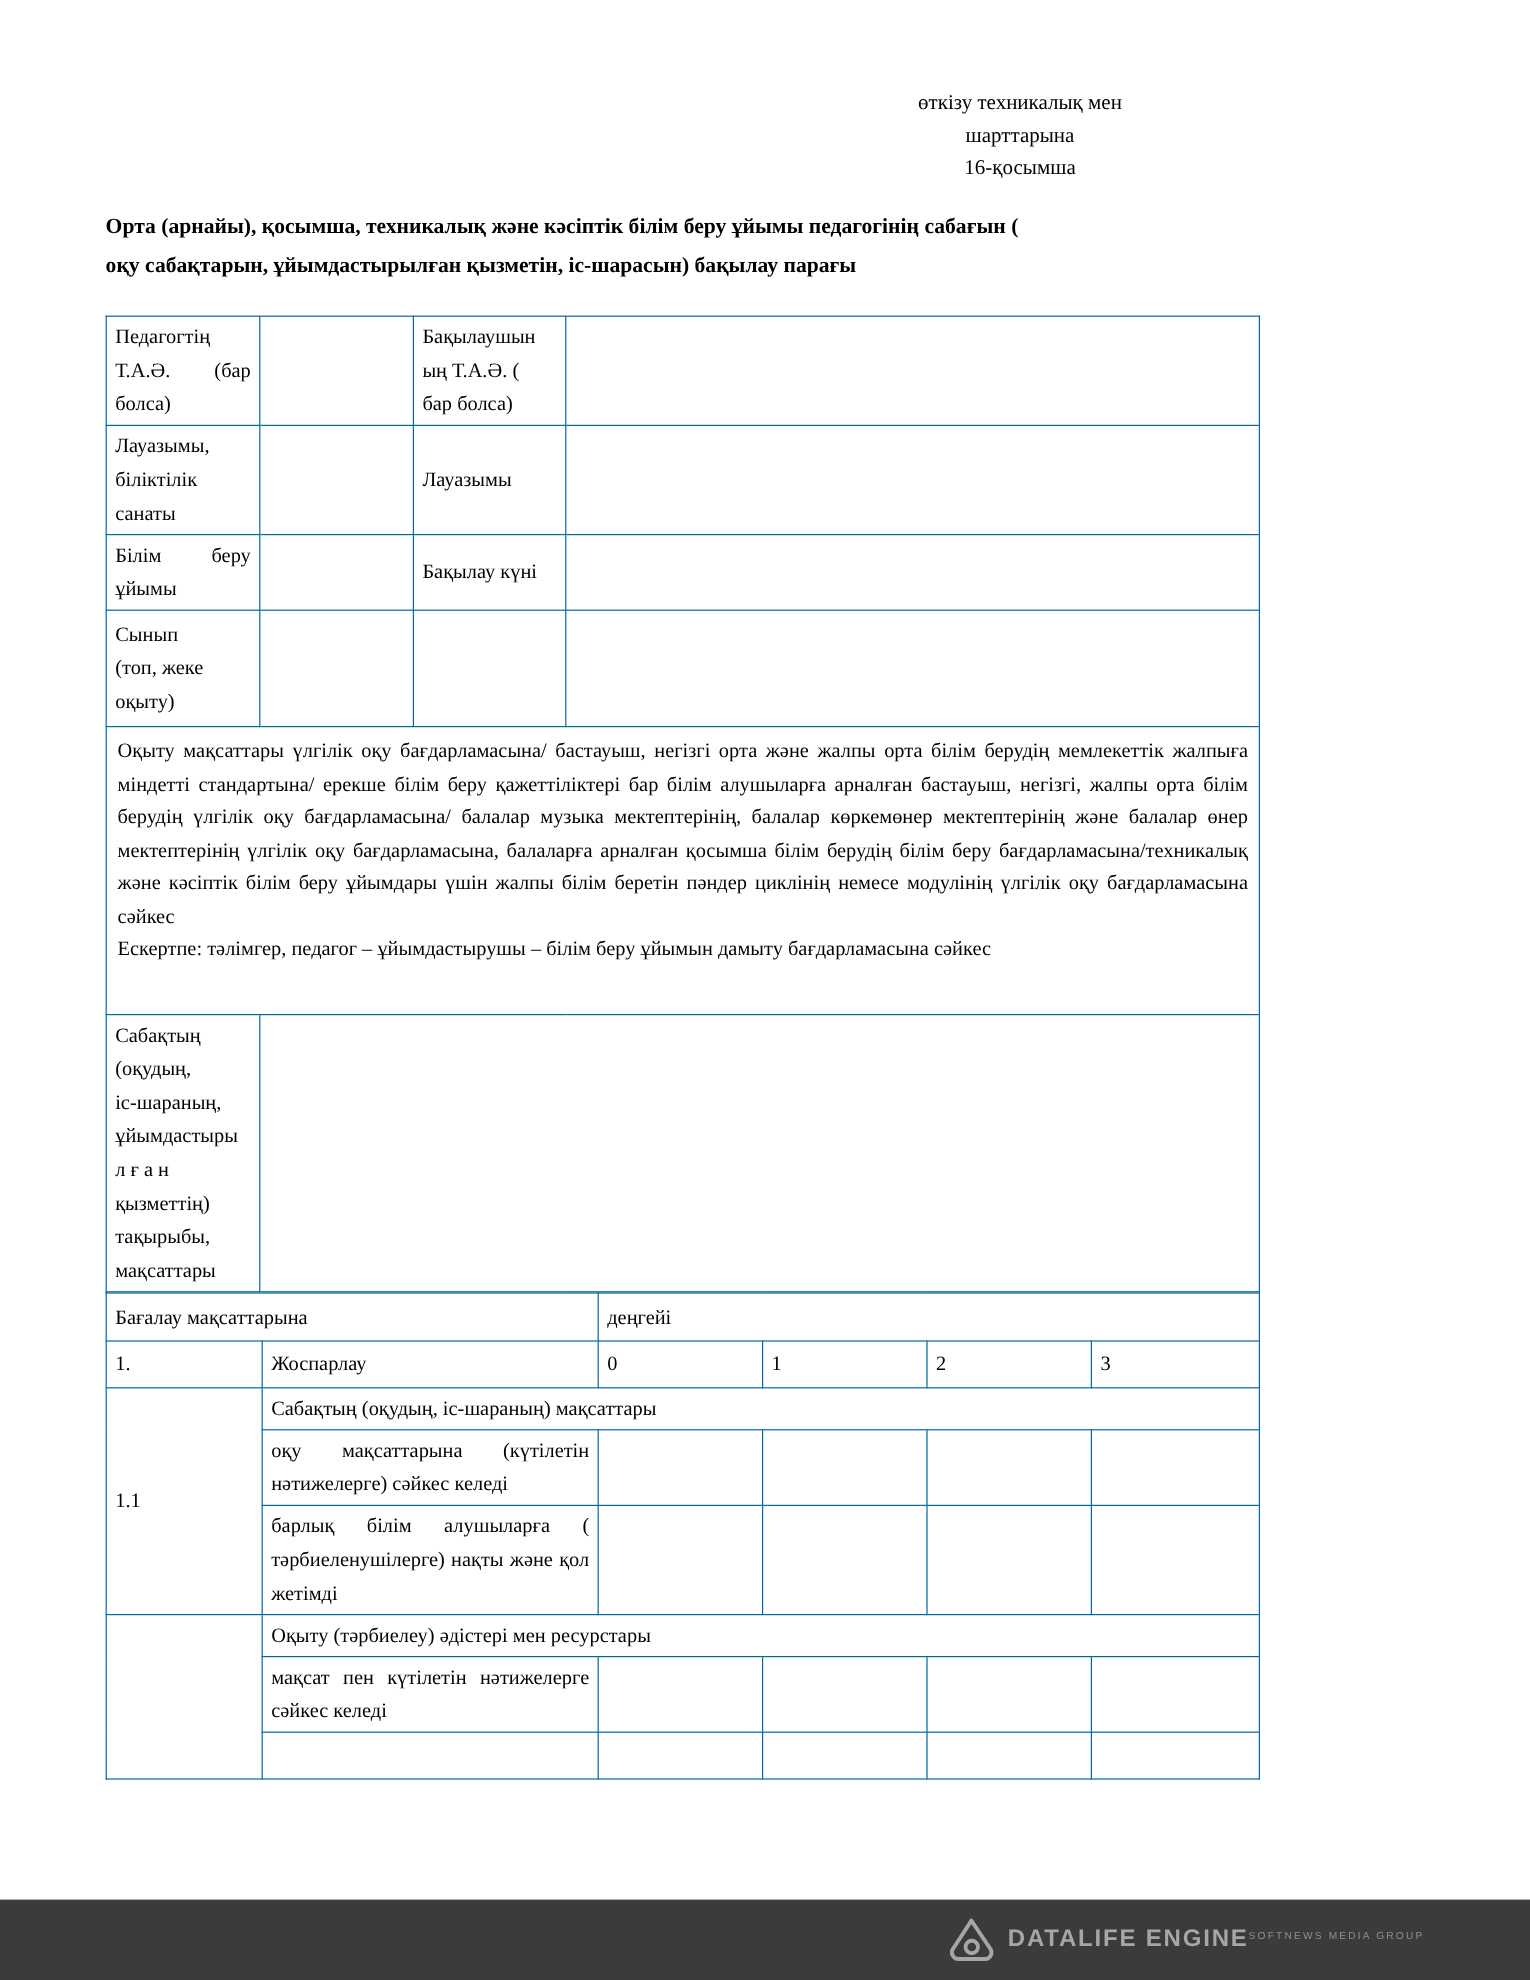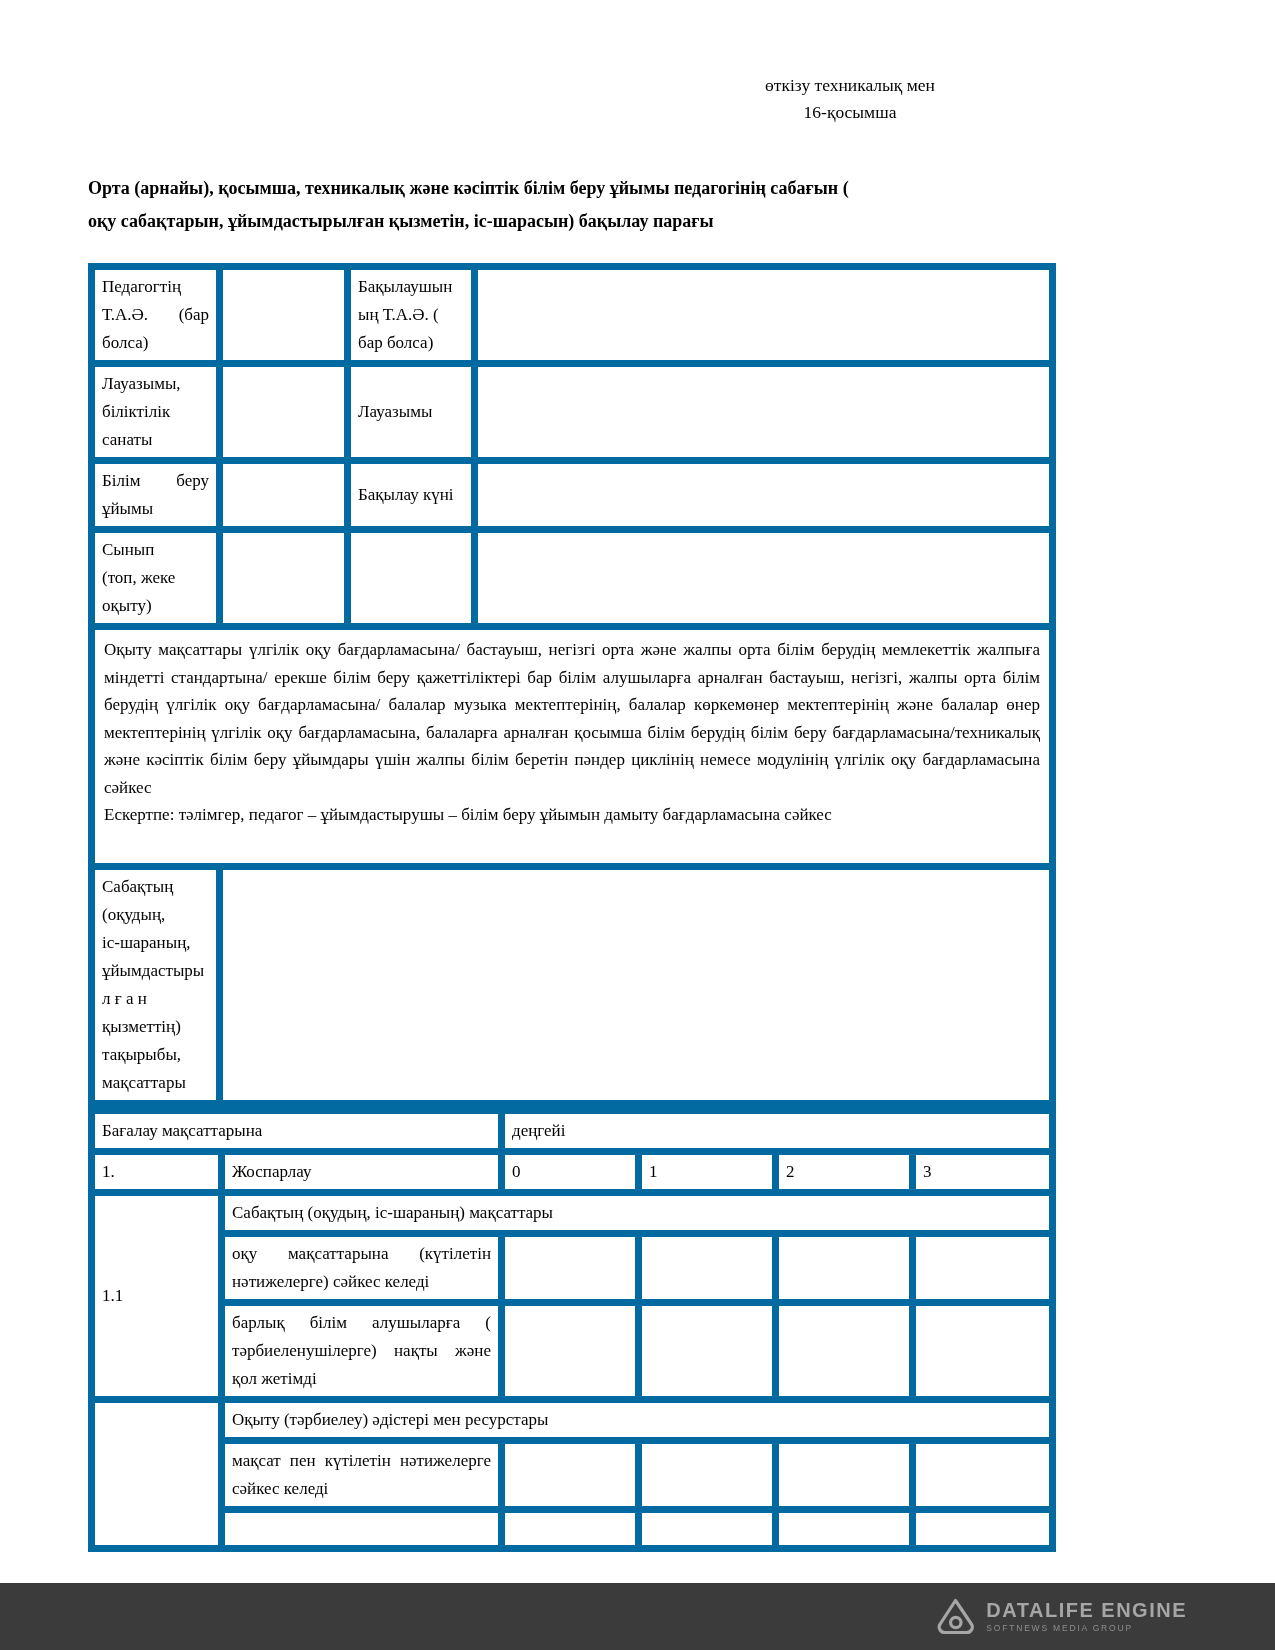--- a/index.html
+++ b/index.html
@@ -23,21 +23,21 @@
   .doc-title{
     position:absolute;top:172px;left:88px;width:1045px;
     font-size:18px;font-weight:bold;line-height:33px;
     white-space:pre-line;text-align:left;
   }
 
   
   .tables{position:absolute;top:263px;left:88px;width:961px;}
   table{border-collapse:collapse;table-layout:fixed;width:961px;}
   td{
-    border:7px solid #0369a1;
+    border:1px solid #0369a1;
     padding:3px 7px;
     font-size:17px;line-height:28px;
     vertical-align:middle;
     overflow:hidden;
   }
   .label{text-align:justify;}
   .preline{white-space:pre-line;text-align:left;}
   .para-cell{vertical-align:top;padding:6px 9px;}
   .para{ text-align:justify;font-size:17px;line-height:27.5px;}
   .note{ text-align:left;font-size:17px;line-height:27.5px;}
@@ -49,35 +49,36 @@
   .footer-bar{
     position:absolute;left:0;bottom:0;width:1275px;height:67px;
     background:#3b3b3b;
     display:flex;align-items:center;justify-content:flex-end;
   }
   .brand-block{
     display:flex;align-items:center;margin-right:88px;
     font-family:"Liberation Sans","DejaVu Sans",sans-serif;
   }
   .brand-icon{width:40px;height:40px;margin-right:10px;flex:0 0 auto;}
-  .brand-text-lines{display:flex;flex-direction:column;}
+  .brand-text-lines{display:flex;flex-direction:row;}
   .brand-main{
     font-size:20px;font-weight:bold;letter-spacing:1.5px;color:#a6a6a6;line-height:21px;
   }
   .brand-sub{
     font-size:8.5px;letter-spacing:1.8px;color:#8e8e8e;line-height:11px;margin-top:2px;
   }
 </style>
 </head>
 <body>
 
 <div class="page">
 
   <div class="corner-note">
     <div>өткізу техникалық мен</div>
+    <div>шарттарына</div>
     <div>16-қосымша</div>
   </div>
 
   <div class="doc-title">Орта (арнайы), қосымша, техникалық және кәсіптік білім беру ұйымы педагогінің сабағын (
 оқу сабақтарын, ұйымдастырылған қызметін, іс-шарасын) бақылау парағы</div>
 
   <div class="tables">
 
     <table>
       <colgroup>

